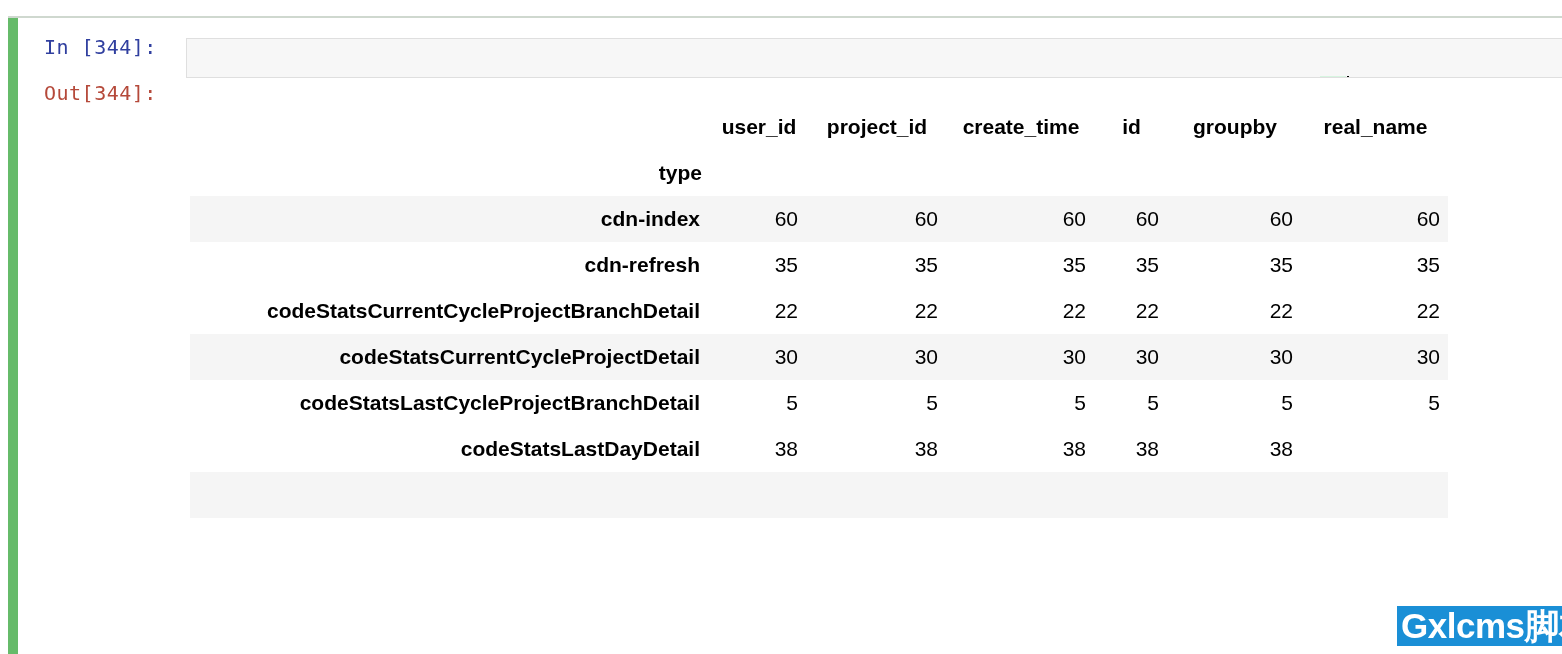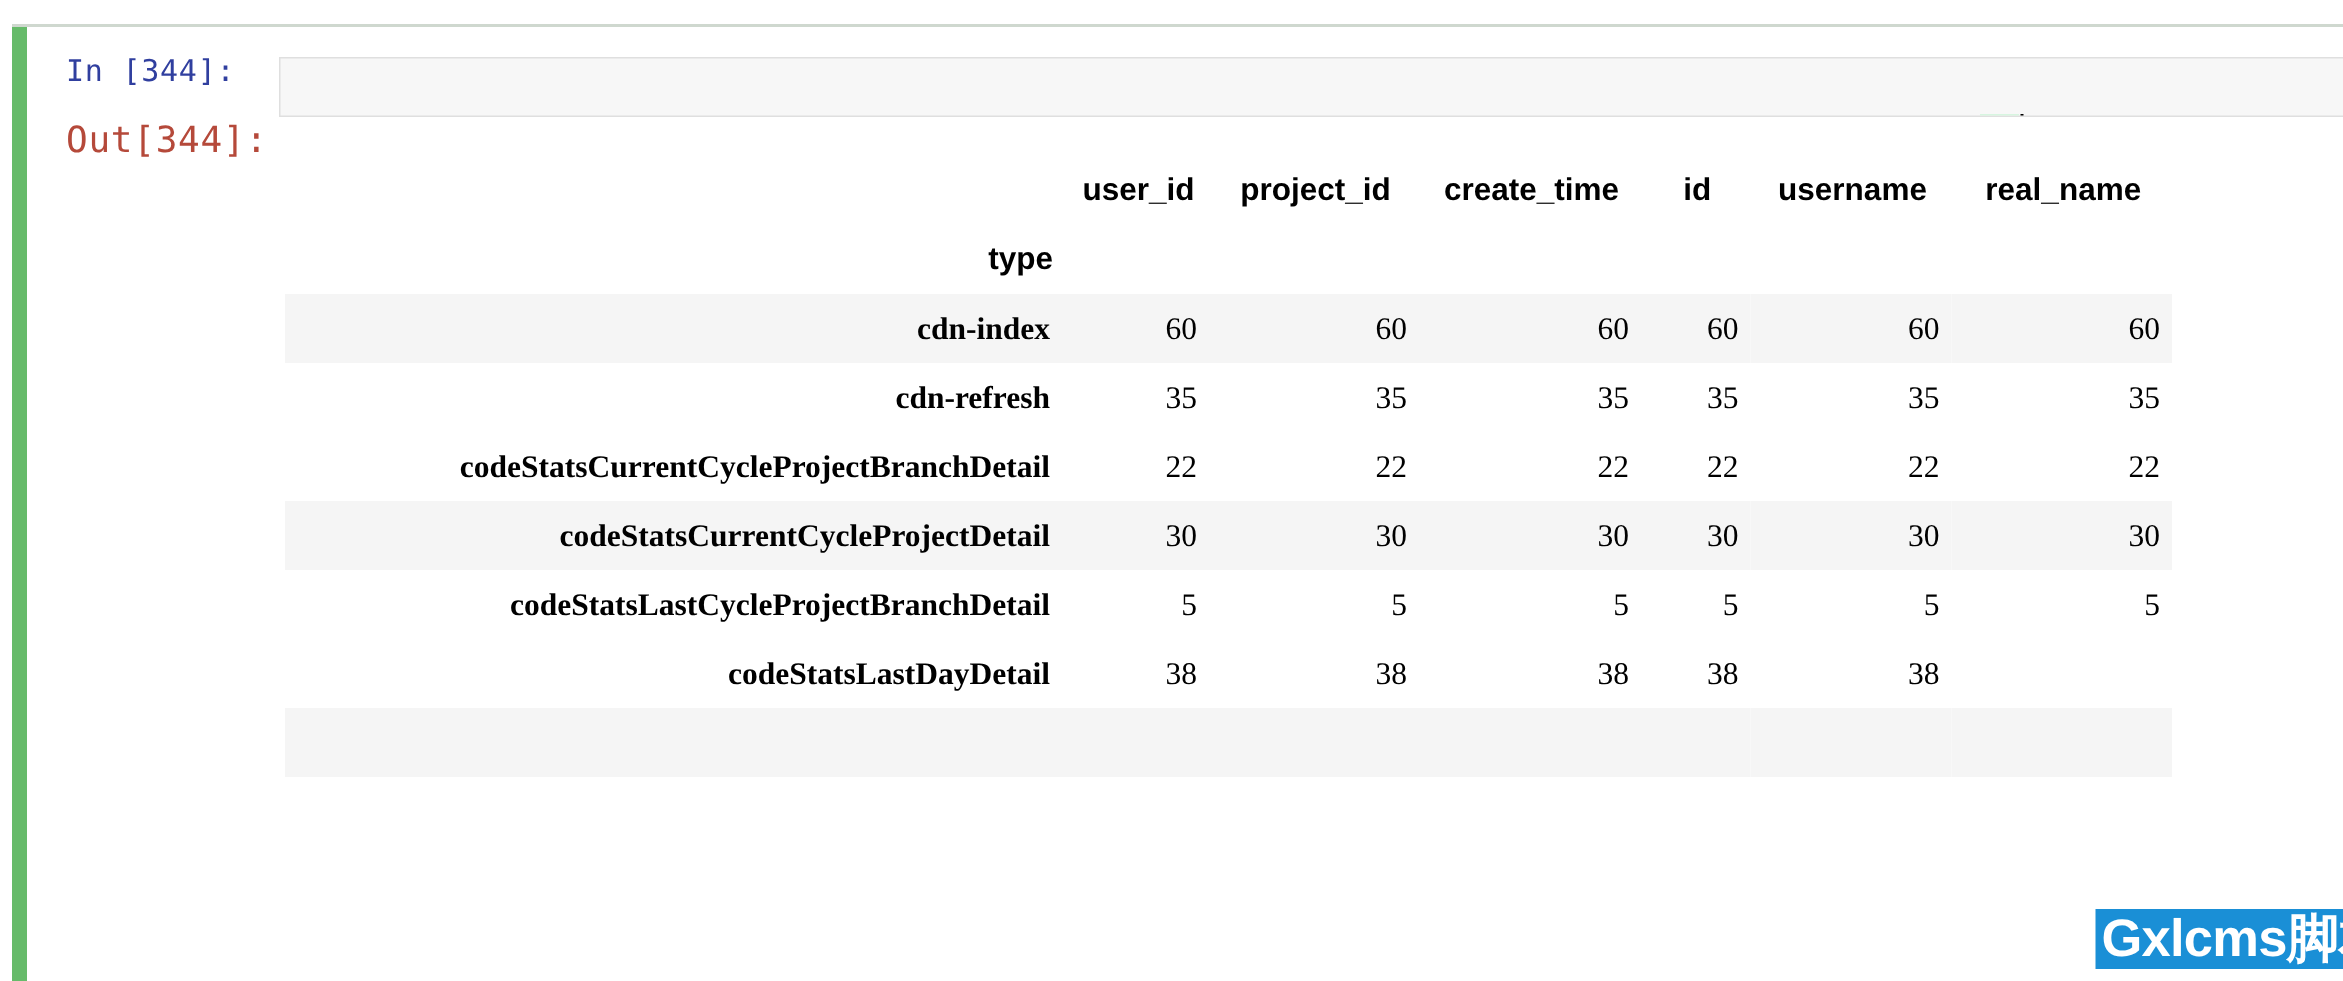--- a/index.html
+++ b/index.html
@@ -65,21 +65,21 @@
   }
   .prompt-in {
     top: 8px;
     color: #303f9f;
   }
   .prompt-out {
     position: absolute;
     left: 44px;
     top: 68px;
     font-family: "DejaVu Sans Mono", "Liberation Mono", monospace;
-    font-size: 24px;
+    font-size: 20px;
     line-height: 26px;
     letter-spacing: 0.5px;
     color: #b5493a;
     white-space: pre;
   }
 
   .code-cell {
     position: absolute;
     left: 186px;
     top: 12px;
@@ -159,21 +159,20 @@
   }
   
   .head-rule td {
     height: 0;
     border-bottom: 3px solid #000000;
     padding: 0;
   }
   
   table.dataframe tbody tr.data-row {
     height: 46px;
-    font-family: Liberation Serif, serif;
   }
   table.dataframe tbody tr.odd-row {
     background: #f5f5f5;
   }
   table.dataframe tbody tr.data-row th {
     font-weight: bold;
     text-align: right;
     padding-right: 10px;
   }
   table.dataframe tbody tr.data-row td {
@@ -238,21 +237,21 @@
         <col class="c-username">
         <col class="c-real_name">
       </colgroup>
       <thead>
         <tr id="column-header-row">
           <th class="idx-head-cell"></th>
         <th>user_id</th>
             <th>project_id</th>
             <th>create_time</th>
             <th>id</th>
-            <th>username</th>
+            <th>groupby</th>
             <th>real_name</th>
           </tr>
         <tr class="idx-name-row">
           <th>type</th>
           <th></th>
           <th></th>
           <th></th>
           <th></th>
           <th></th>
           <th></th>

